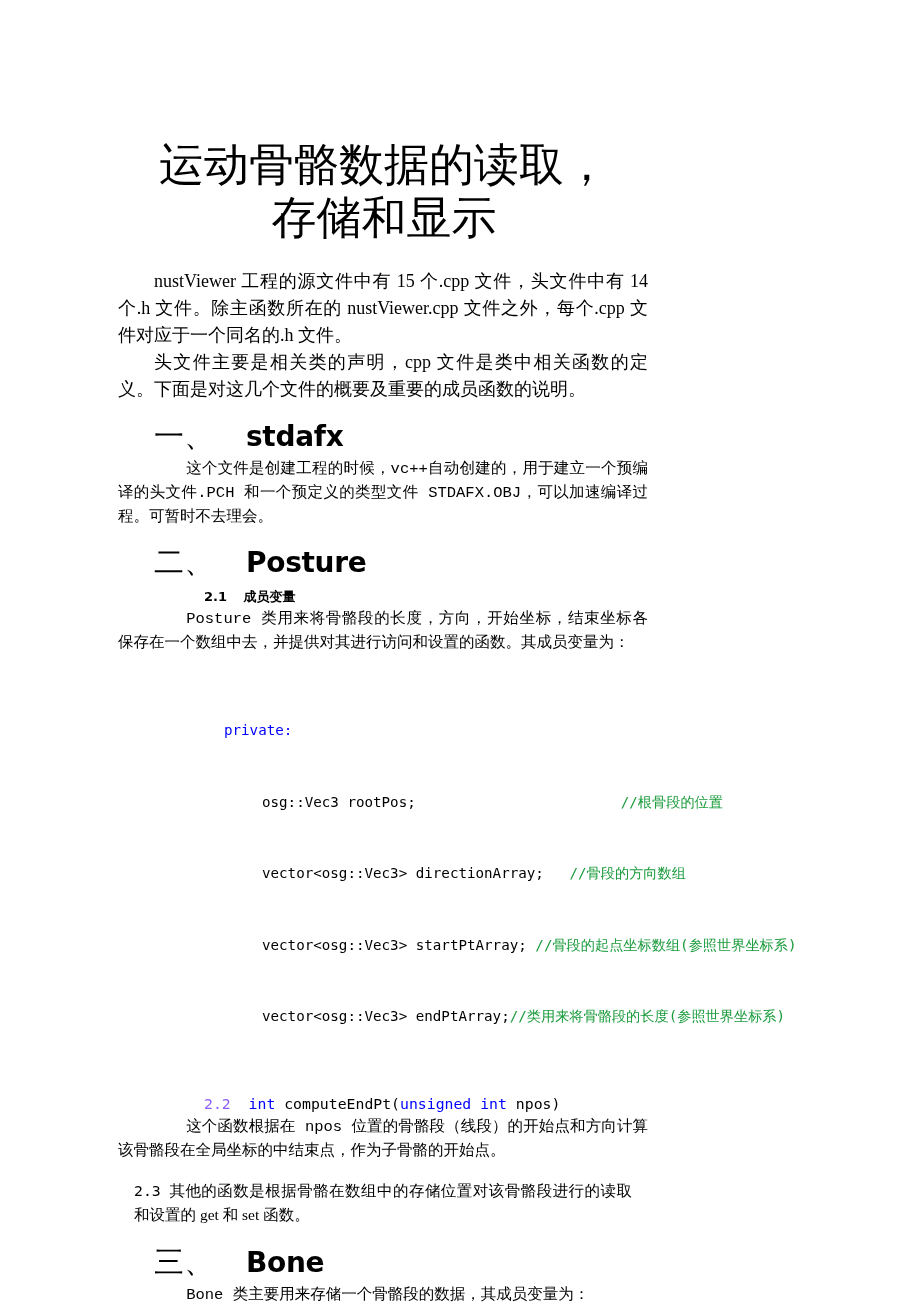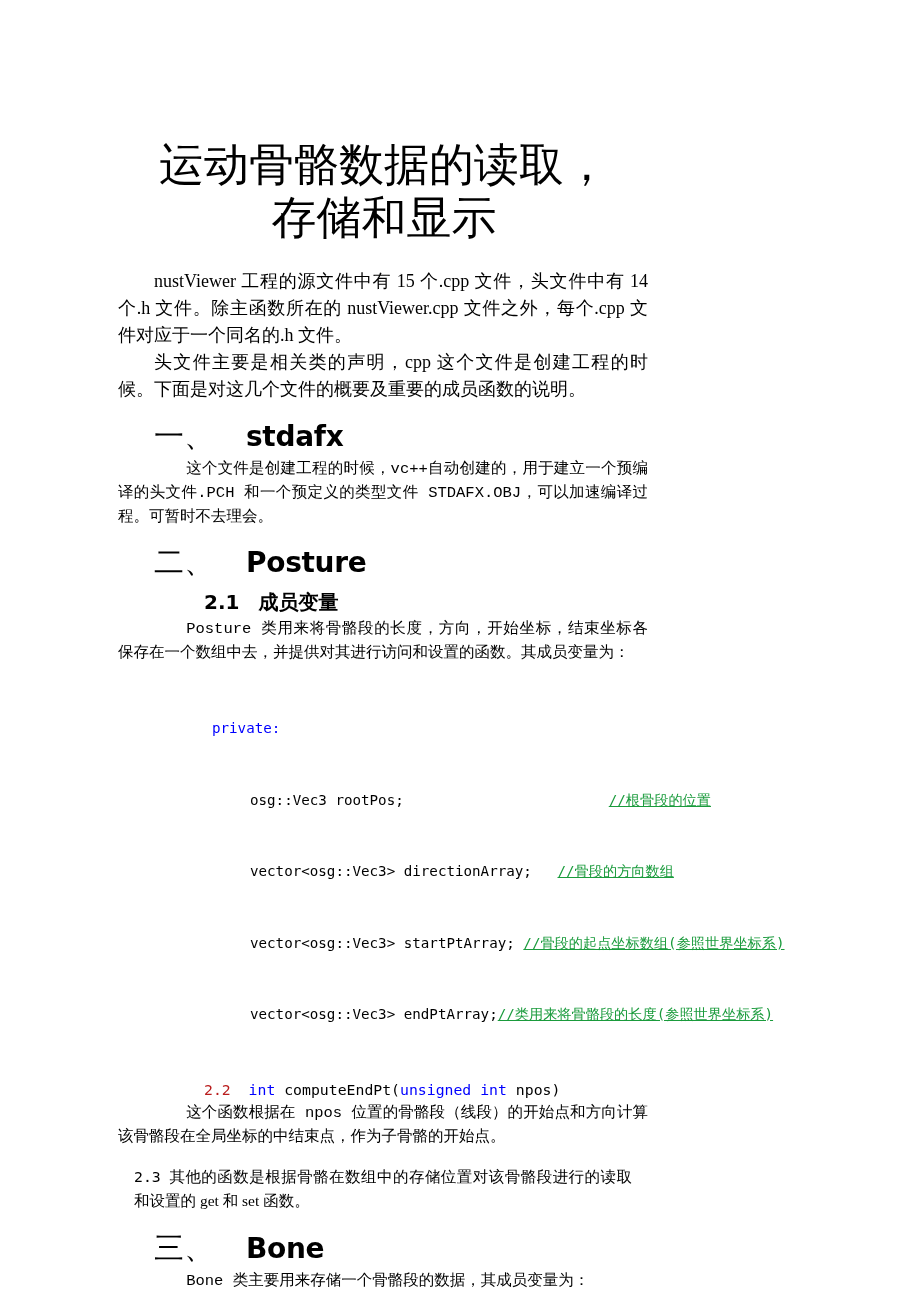--- a/index.html
+++ b/index.html
@@ -67,61 +67,61 @@
     display: inline-block;
   }
   .h1 .txt { font-size: 28px; letter-spacing: -0.3px; }
 
   
   .h2 {
     margin: 8px 0 1px 0;
     padding-left: 196px;
     font-family: "DejaVu Sans", "Liberation Sans", sans-serif;
     font-weight: bold;
-    font-size: 20px;
+    font-size: 13px;
     line-height: 1.4;
   }
   .h2 .num { margin-right: 12px; }
 
   
   .body-indent {
     margin: 0;
     padding: 0 112px 0 110px;
     font-size: 15.5px;
     line-height: 1.55;
     text-align: justify;
     text-indent: 4.4em;
     font-family: Liberation Mono, monospace;
   }
 
   
   .code-block {
-    margin: 4px;
+    margin: 16px;
     padding-left: 200px;
     font-family: "DejaVu Sans Mono", "Liberation Mono", monospace;
     font-size: 14.2px;
     line-height: 1.68;
     white-space: pre;
   }
   .code-line { white-space: pre; }
   .code-line.ind { padding-left: 38px; }
   .kw { color: #0000ff; }
-  .cmt { color: #1a9b3c; text-decoration: underline; }
+  .cmt { color: #1a9b3c; }
   .plain { color: #000000; }
 
   
   .code-num-line {
     margin: 4px 0 0 0;
     padding-left: 196px;
     font-family: "DejaVu Sans Mono", "Liberation Mono", monospace;
     font-size: 14.8px;
     line-height: 1.5;
     white-space: pre;
   }
-  .num-mono { color: #b91c1c; }
+  .num-mono { color: #8b5cf6; }
 
   .numbered-para {
     margin: 16px;
     padding: 0 112px 0 110px;
     font-size: 15.5px;
     line-height: 1.55;
     text-align: justify;
     font-family: "Liberation Serif", "DejaVu Serif", serif;
   }
   .numbered-para .lead {
@@ -130,21 +130,21 @@
   }
 </style>
 </head>
 <body>
 
 <div class="page">
 
   <h1 class="doc-title">运动骨骼数据的读取，存储和显示</h1>
 
   <p class="para first">nustViewer 工程的源文件中有 15 个.cpp 文件，头文件中有 14 个.h 文件。除主函数所在的 nustViewer.cpp 文件之外，每个.cpp 文件对应于一个同名的.h 文件。</p>
-  <p class="para">头文件主要是相关类的声明，cpp 这个文件是创建工程的时候。下面是对这几个文件的概要及重要的成员函数的说明。</p>
+  <p class="para">头文件主要是相关类的声明，cpp 文件是类中相关函数的定义。下面是对这几个文件的概要及重要的成员函数的说明。</p>
 
   <div class="h1">
     <span class="num">一、</span>
     <span class="txt">stdafx</span>
   </div>
   <p class="body-indent">这个文件是创建工程的时候，vc++自动创建的，用于建立一个预编译的头文件.PCH 和一个预定义的类型文件 STDAFX.OBJ，可以加速编译过程。可暂时不去理会。</p>
 
   <div class="h1">
     <span class="num">二、</span>
     <span class="txt">Posture</span>

